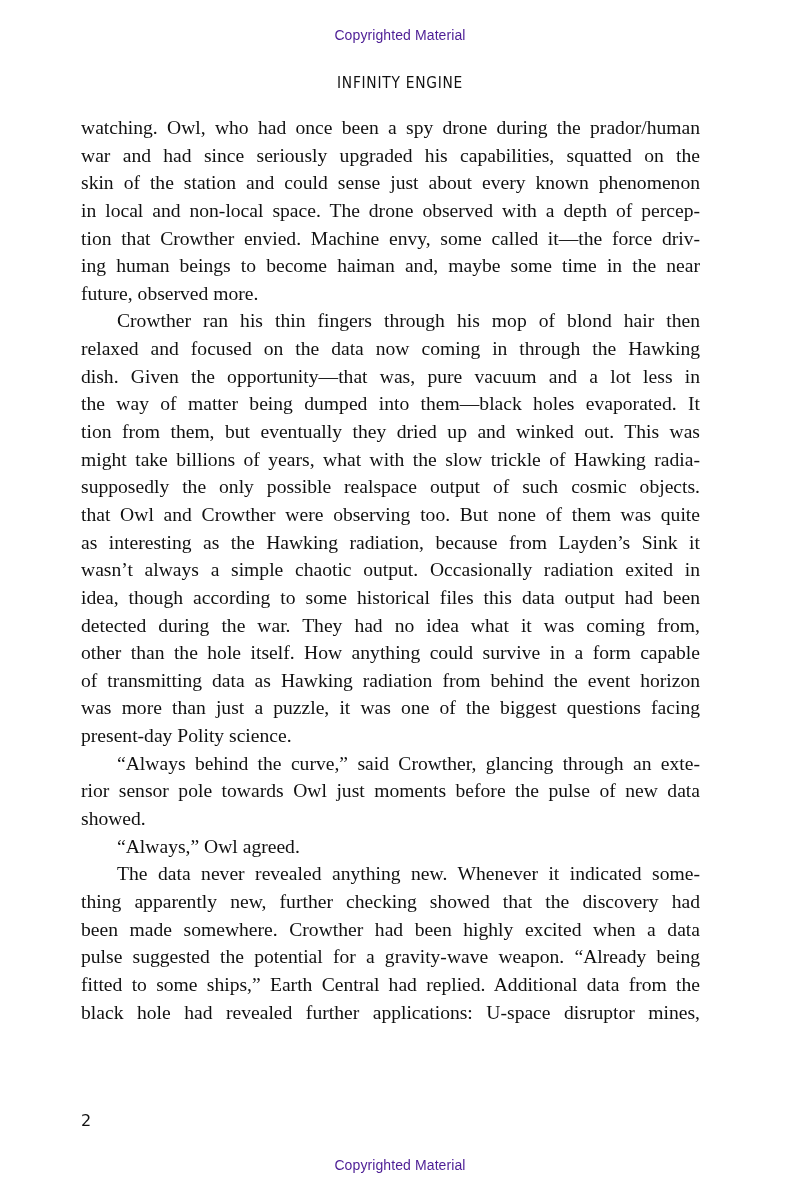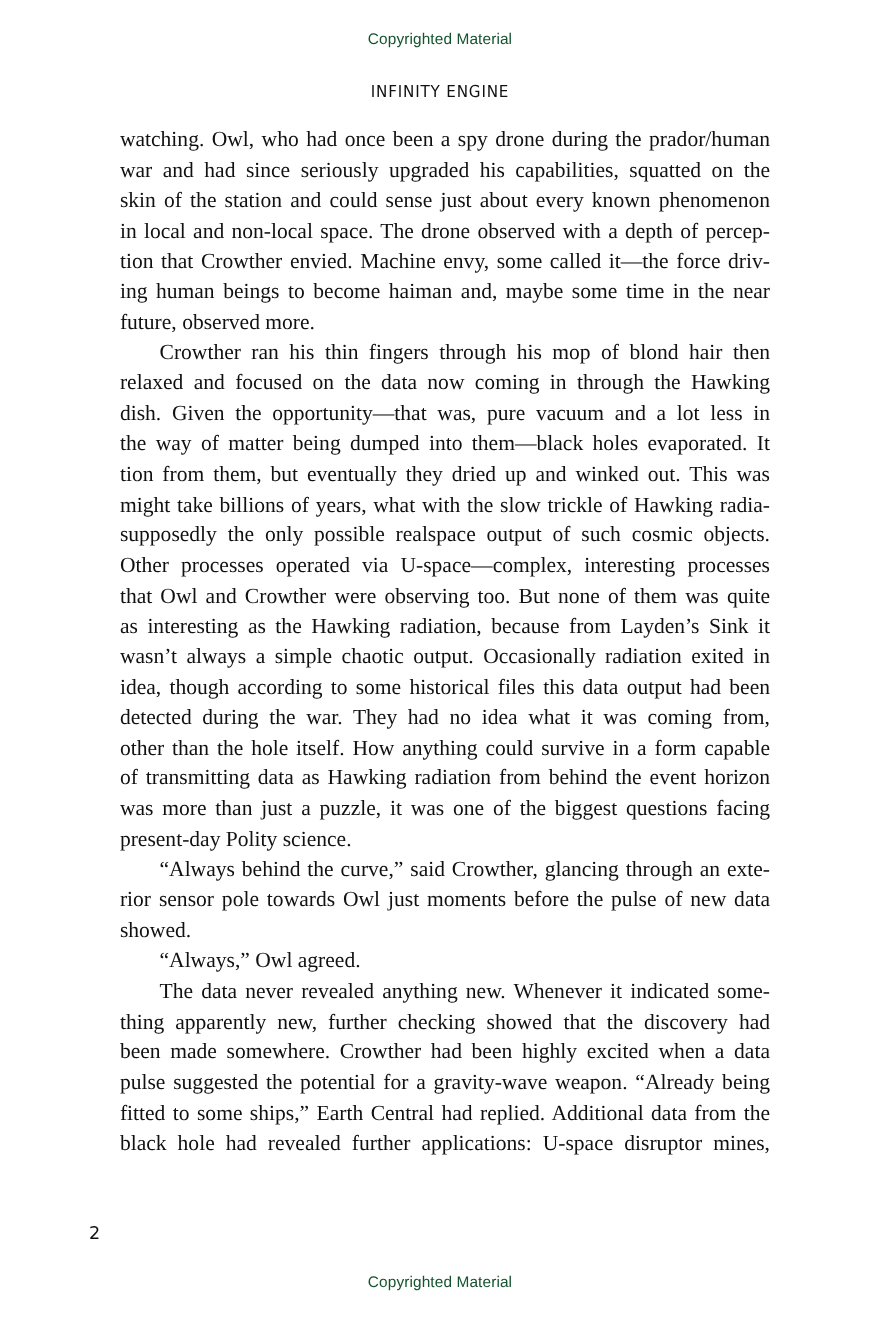--- a/index.html
+++ b/index.html
@@ -1,35 +1,35 @@
 <!DOCTYPE html>
 <html><head>
   <meta charset="utf-8">
   <style>
     html, body { margin: 0; padding: 0; background: #ffffff; }
     body { width: 800px; height: 1200px; position: relative; overflow: hidden; }
     .watermark {
       position: absolute; left: 0; width: 800px; text-align: center;
-      font-family: "Liberation Sans", sans-serif; font-size: 14px; color: #14532d;
+      font-family: "Liberation Sans", sans-serif; font-size: 14px; color: #4c1d95;
       letter-spacing: 0.1px;
     }
     .wm-top { top: 27px; }
     .wm-bottom { top: 1157px; }
     .running-head {
       position: absolute; top: 74px; left: 0; width: 800px; text-align: center;
       font-family: "DejaVu Sans", sans-serif; font-size: 15px; color: #111;
       letter-spacing: 0.8px; transform: scaleX(0.92);
     }
     .body-text {
       position: absolute; left: 81px; top: 114px; width: 619px;
       font-family: "Liberation Serif", serif; font-size: 19.6px; color: #111;
     }
     .line {
       height: 27.65px; line-height: 27.65px;
-      text-align: justify; text-align-last: justify; white-space: nowrap; margin-left: 28px;
+      text-align: justify; text-align-last: justify; white-space: nowrap;
     }
     .line.last { text-align-last: left; }
     .line.indent { text-indent: 36px; }
     .folio {
       position: absolute; left: 81px; top: 1111px;
       font-family: "DejaVu Sans", sans-serif; font-size: 16px; color: #111;
     }
   </style>
 </head>
 <body>
@@ -45,21 +45,20 @@
   <div class="line">tion that Crowther envied. Machine envy, some called it—the force driv-</div>
   <div class="line">ing human beings to become haiman and, maybe some time in the near</div>
   <div class="line last">future, observed more.</div>
   <div class="line indent">Crowther ran his thin fingers through his mop of blond hair then</div>
   <div class="line">relaxed and focused on the data now coming in through the Hawking</div>
   <div class="line">dish. Given the opportunity—that was, pure vacuum and a lot less in</div>
   <div class="line">the way of matter being dumped into them—black holes evaporated. It</div>
   <div class="line">tion from them, but eventually they dried up and winked out. This was</div>
   <div class="line">might take billions of years, what with the slow trickle of Hawking radia-</div>
   <div class="line">supposedly the only possible realspace output of such cosmic objects.</div>
-  <div class="line">Other processes operated via U-space—complex, interesting processes</div>
   <div class="line">that Owl and Crowther were observing too. But none of them was quite</div>
   <div class="line">as interesting as the Hawking radiation, because from Layden’s Sink it</div>
   <div class="line">wasn’t always a simple chaotic output. Occasionally radiation exited in</div>
   <div class="line">idea, though according to some historical files this data output had been</div>
   <div class="line">detected during the war. They had no idea what it was coming from,</div>
   <div class="line">other than the hole itself. How anything could survive in a form capable</div>
   <div class="line">of transmitting data as Hawking radiation from behind the event horizon</div>
   <div class="line">was more than just a puzzle, it was one of the biggest questions facing</div>
   <div class="line last">present-day Polity science.</div>
   <div class="line indent">“Always behind the curve,” said Crowther, glancing through an exte-</div>

